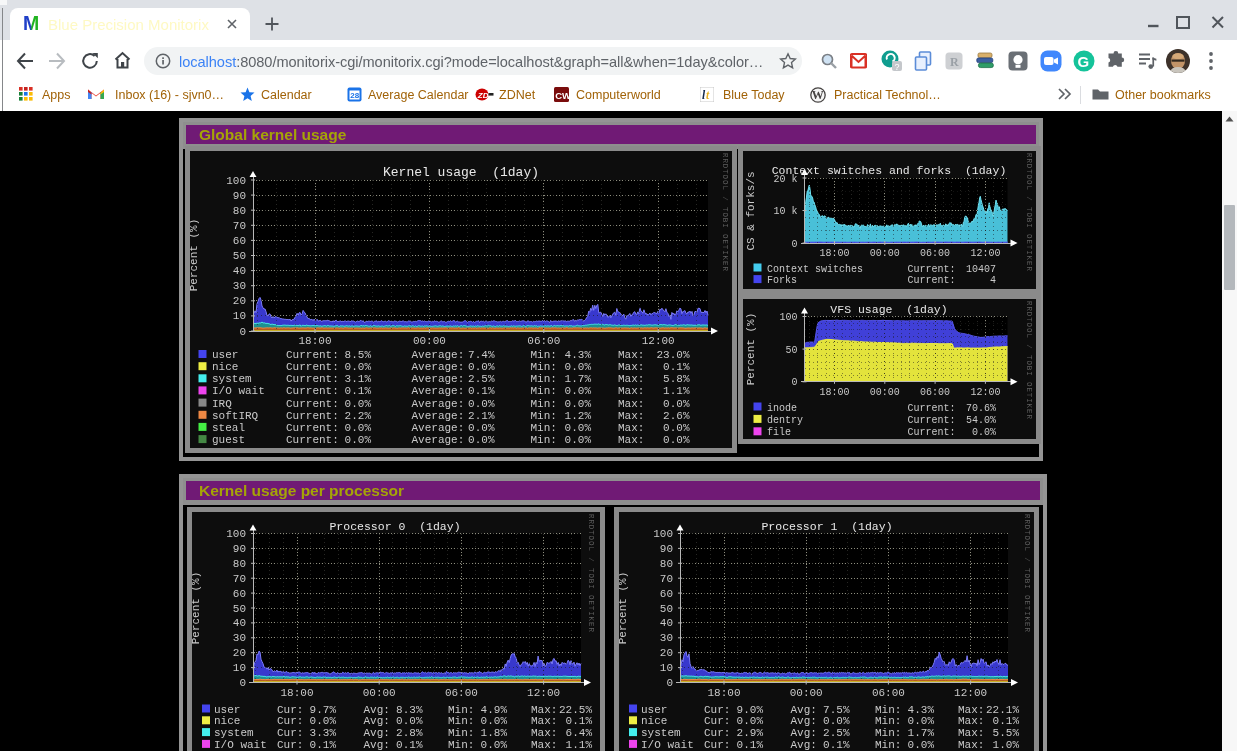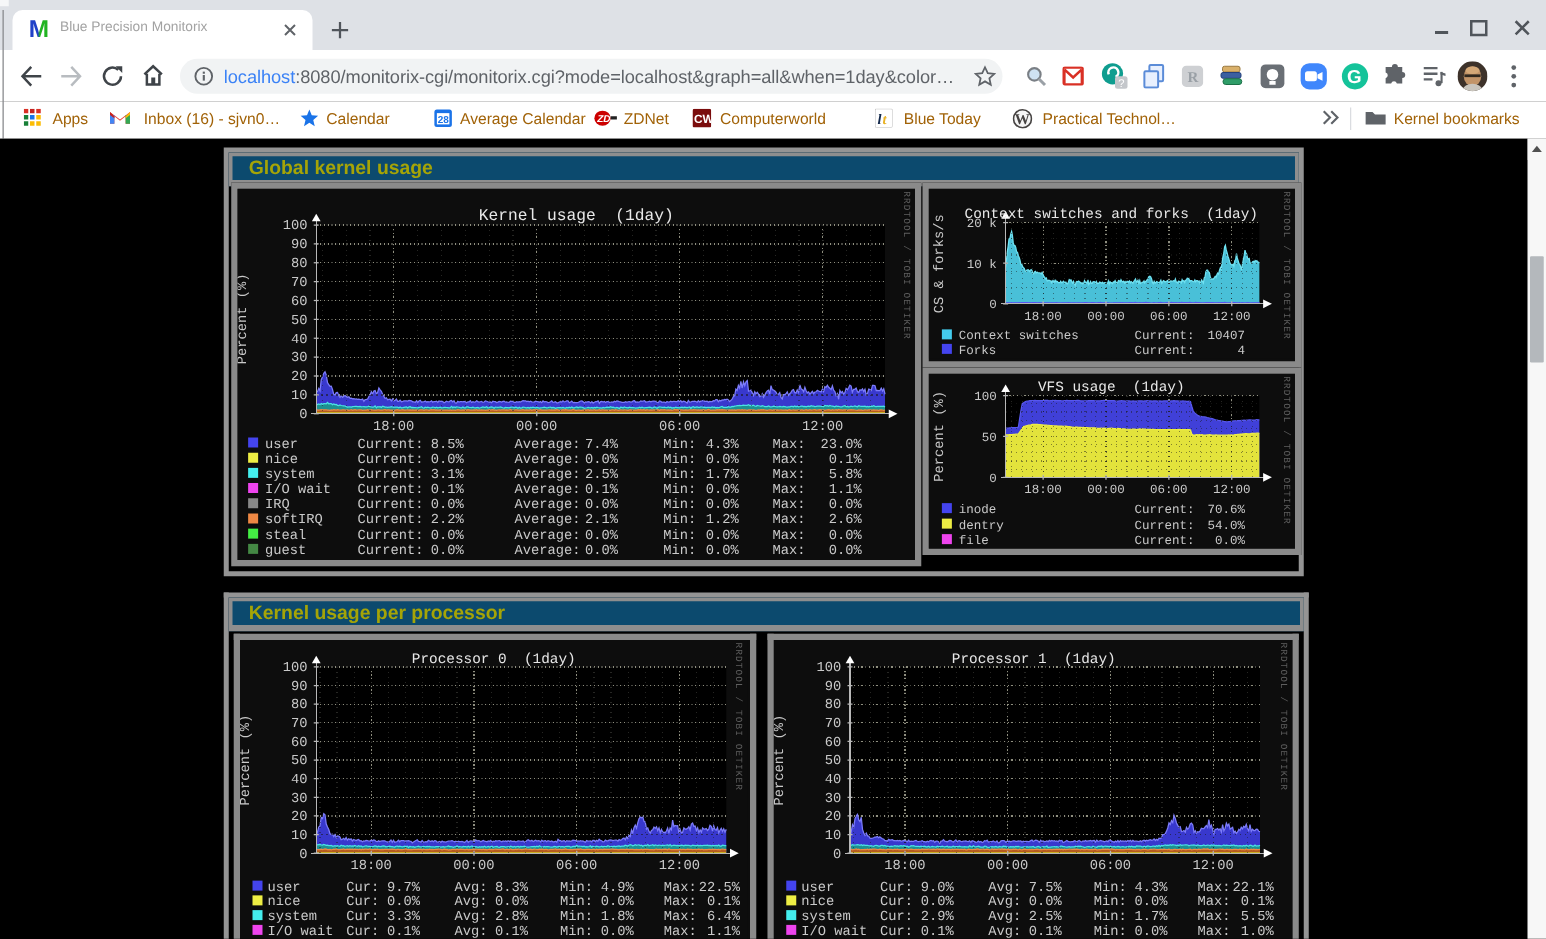--- a/index.html
+++ b/index.html
@@ -1,28 +1,28 @@
 <!DOCTYPE html>
 <html><head><meta charset="utf-8"><title>Blue Precision Monitorix</title>
 <style>
 *{margin:0;padding:0;box-sizing:border-box}
 body{width:1237px;height:751px;overflow:hidden;font-family:"Liberation Sans",sans-serif;background:#000}
 .abs{position:absolute}
 #tabbar{position:absolute;left:0;top:0;width:1237px;height:40px;background:#dee1e6}
 #tab{position:absolute;left:10px;top:8px;width:240px;height:32px;background:#fff;border-radius:8px 8px 0 0}
-#tabtitle{position:absolute;left:48px;top:16px;font-size:11px;color:#a3a3a3;white-space:nowrap}
+#tabtitle{position:absolute;left:48px;top:16px;font-size:15px;color:#fef9c3;white-space:nowrap}
 #toolbar{position:absolute;left:0;top:40px;width:1237px;height:41px;background:#fff}
 #pill{position:absolute;left:144px;top:47px;width:658px;height:28px;background:#f1f3f4;border-radius:14px}
 #url{position:absolute;left:179px;top:53.5px;font-size:14.6px;color:#5f6368;white-space:nowrap;letter-spacing:-0.05px}
 #url b{color:#3b82f6;font-weight:normal}
 #bookbar{position:absolute;left:0;top:81px;width:1237px;height:30px;background:#fff}
 .bk{position:absolute;top:88px;font-size:12.5px;color:#a16207;white-space:nowrap}
 #page{position:absolute;left:0;top:111px;width:1222px;height:640px;background:#000}
 .cont{position:absolute;border:4px solid #949494;background:#000}
-.tbar{position:absolute;background:#0c4a6e;border:3px solid #8e8e8e;border-bottom-width:5px}
+.tbar{position:absolute;background:#701a75;border:3px solid #8e8e8e;border-bottom-width:5px}
 .tbar span{position:absolute;left:13px;top:1px;font-size:15.5px;font-weight:bold;color:#a5a407;font-family:"Liberation Sans",sans-serif}
 .panel{position:absolute;border:5px solid #8a8a8a;background:#0d0d0d}
 #sbar{position:absolute;left:1222px;top:111px;width:15px;height:640px;background:#f7f7f7}
 #sthumb{position:absolute;left:1224px;top:205px;width:11px;height:85px;background:#b4b8bc;border-radius:1px}
 #winborder{position:absolute;left:2px;top:8px;width:1px;height:103px;background:#85878a}
 </style></head>
 <body>
 <div id="tabbar"></div>
 <div id="tab"></div>
 <svg class="abs" style="left:23px;top:15px" width="18" height="17" viewBox="0 0 18 17">
@@ -195,21 +195,21 @@
     <text x="1.8" y="12.3" font-size="12" font-weight="bold" fill="#464342" font-family="Liberation Serif">W</text>
   </svg>
 <div class="bk" style="left:834px">Practical Technol…</div>
 <svg class="abs" style="left:1058px;top:88px" width="14" height="12" viewBox="0 0 14 12">
     <path d="M1,1 L6,6 L1,11 M7,1 L12,6 L7,11" stroke="#5f6368" stroke-width="1.7" fill="none"></path>
   </svg>
 <div class="abs" style="left:1080px;top:86px;width:1px;height:18px;background:#dadce0"></div>
 <svg class="abs" style="left:1092px;top:88px" width="17" height="13" viewBox="0 0 17 13">
     <path d="M0.5,1.5 H6 L8,3.5 H16.5 V11.5 H0.5 Z" fill="#5f6368"></path>
   </svg>
-<div class="bk" style="left:1115px">Kernel bookmarks</div>
+<div class="bk" style="left:1115px">Other bookmarks</div>
 <div id="winborder"></div>
 <div class="abs" style="left:0;top:0;width:7px;height:5px;background:#f6f7f8"></div>
 <div id="page"></div>
 <div id="sbar"></div>
 <svg class="abs" style="left:1222px;top:111px" width="15" height="17" viewBox="0 0 15 17">
     <rect width="15" height="17" fill="#f7f7f7"></rect>
     <path d="M7.5,5.5 L11.5,10.5 H3.5 Z" fill="#505050"></path>
   </svg>
 <div id="sthumb"></div>
 <div class="cont" style="left:179px;top:118px;width:864px;height:343px"></div>

